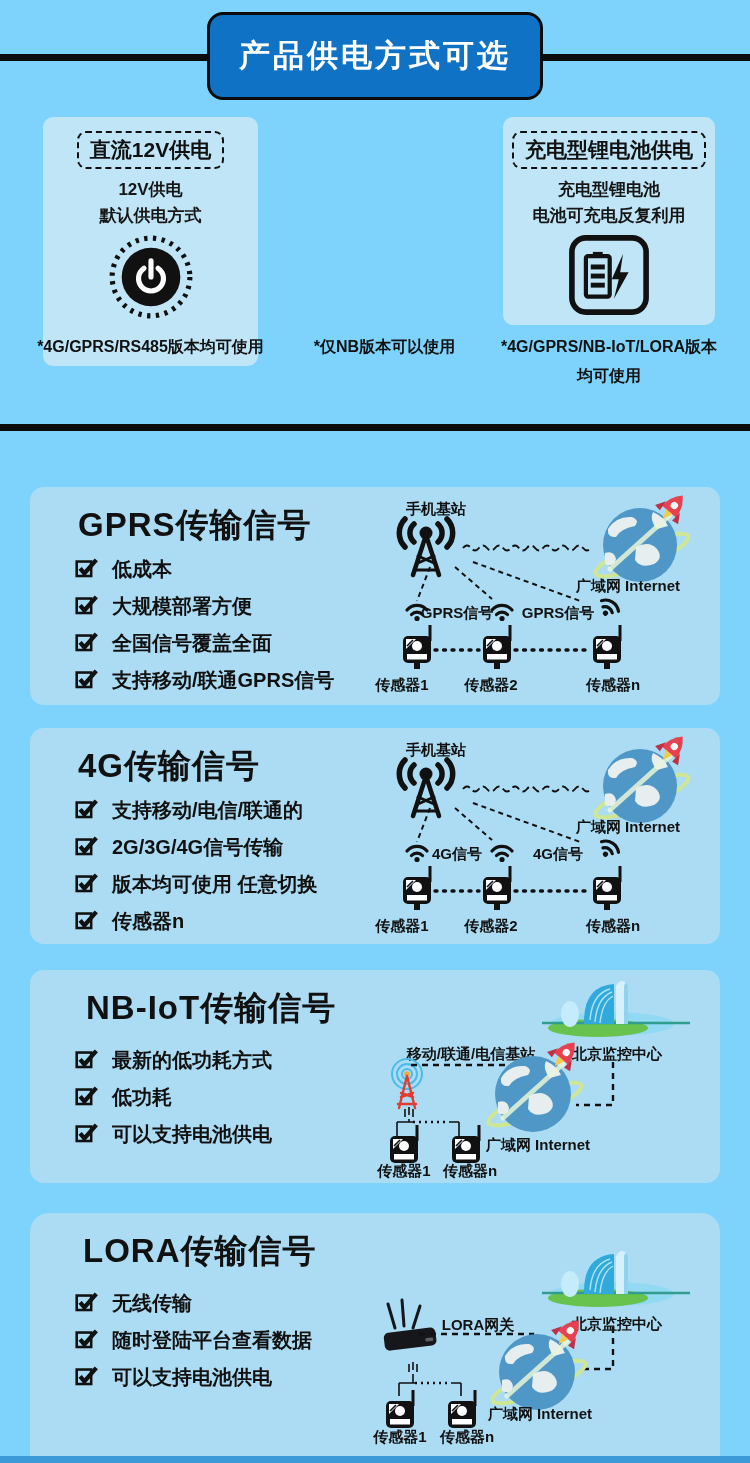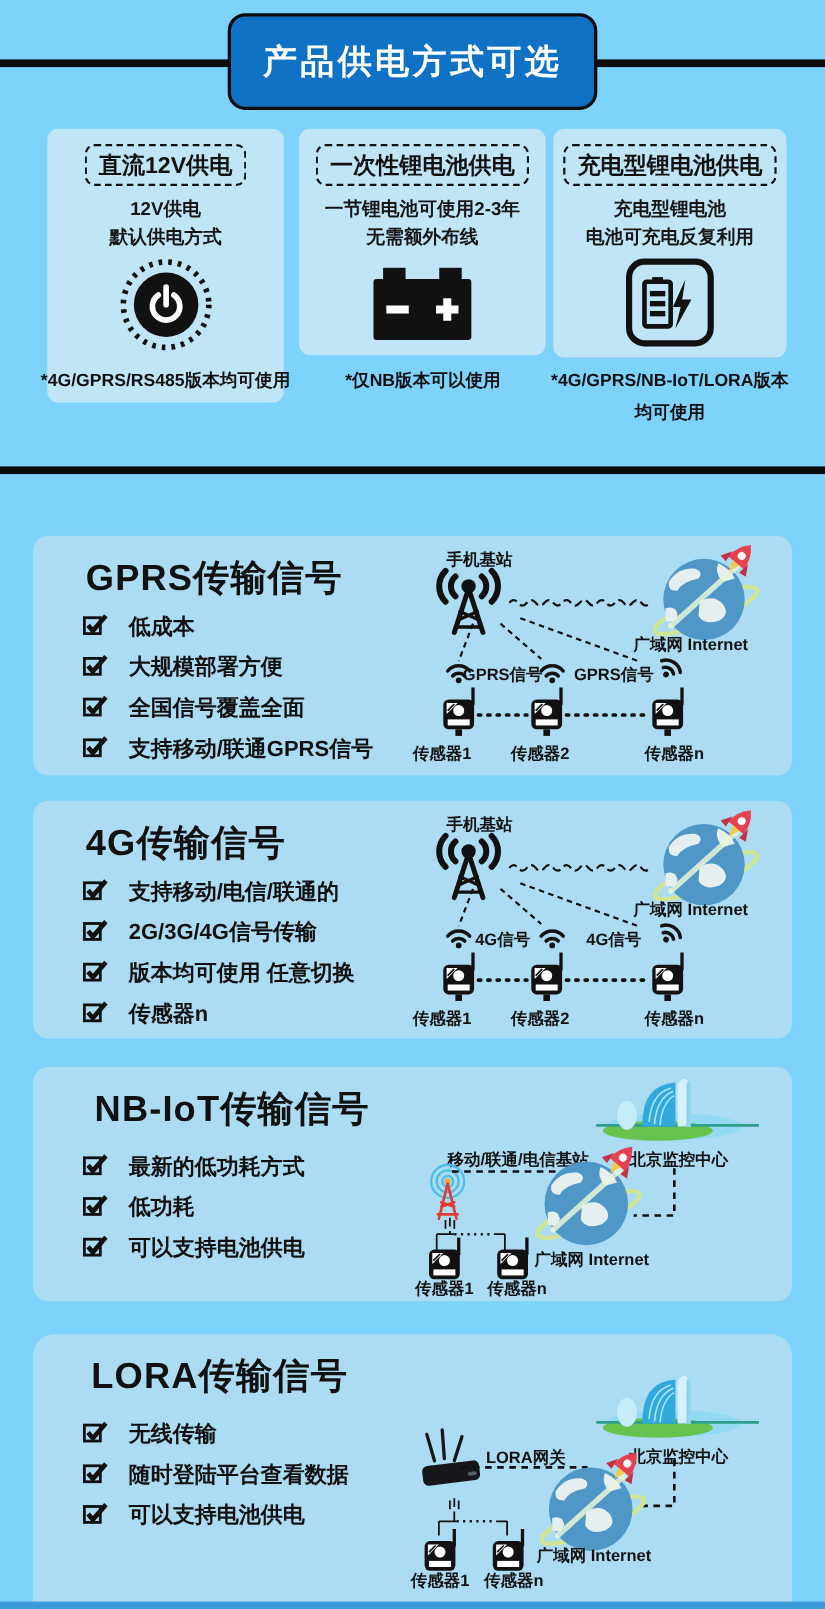--- a/index.html
+++ b/index.html
@@ -38,21 +38,21 @@
   
   .panel{position:absolute;left:30px;width:690px;background:#acdcf3;border-radius:14px;}
   #panel-gprs{top:487px;height:218px;}
   #panel-4g  {top:728px;height:216px;}
   #panel-nb  {top:970px;height:213px;}
   #panel-lora{top:1213px;height:264px;border-radius:19px;}
   .panel-title{position:absolute;left:48px;top:16px;font-size:33px;font-weight:800;letter-spacing:1px;}
   .features{position:absolute;left:45px;list-style:none;margin:0;padding:0;}
   #panel-gprs .features,#panel-4g .features{top:64px;}
   #panel-nb .features,#panel-lora .features{top:72px;}
-  .feature{display:flex;align-items:center;gap:19px;height:37px;font-size:20px;font-weight:600;white-space:nowrap;}
+  .feature{display:flex;align-items:center;gap:14px;height:37px;font-size:20px;font-weight:600;white-space:nowrap;}
   .chk{width:23px;height:21px;flex:0 0 auto;margin-top:-4px;}
   .diagram{position:absolute;left:325px;top:0;width:365px;height:100%;}
   .dt{font:bold 15px "Liberation Sans","DejaVu Sans",sans-serif;fill:#121212;}
   
   .bottom-bar{position:absolute;left:0;top:1456px;width:750px;height:7px;background:#3d9ad8;}
 </style>
 </head>
 <body>
 
 <div class="page">
@@ -67,35 +67,20 @@
     <div class="card-icon">
       <svg width="88" height="88" viewBox="0 0 120 120">
         <circle cx="60" cy="60" r="53" fill="none" stroke="#111" stroke-width="7" stroke-dasharray="4.5 7.5"></circle>
         <circle cx="60" cy="60" r="40" fill="#111"></circle>
         <path d="M69.7 48.1 A17 17 0 1 1 50.3 48.1" fill="none" stroke="#fff" stroke-width="7" stroke-linecap="round"></path>
         <line x1="60" y1="38" x2="60" y2="60" stroke="#fff" stroke-width="7" stroke-linecap="round"></line>
       </svg>
     </div>
   </div>
 
-  <div class="card" id="card-bat">
-    <div class="card-title">一次性锂电池供电</div>
-    <div class="card-desc">一节锂电池可使用2-3年
-无需额外布线</div>
-    <div class="card-icon" style="margin-top:14px">
-      <svg width="96" height="70" viewBox="0 0 130 96">
-        <rect x="16" y="2" width="28" height="18" fill="#111"></rect>
-        <rect x="86" y="2" width="28" height="18" fill="#111"></rect>
-        <rect x="4" y="16" width="122" height="76" rx="4" fill="#111"></rect>
-        <rect x="20" y="49" width="28" height="10" fill="#fff"></rect>
-        <rect x="82" y="49" width="28" height="10" fill="#fff"></rect>
-        <rect x="91" y="40" width="10" height="28" fill="#fff"></rect>
-      </svg>
-    </div>
-  </div>
 
   <div class="card" id="card-rec">
     <div class="card-title">充电型锂电池供电</div>
     <div class="card-desc">充电型锂电池
 电池可充电反复利用</div>
     <div class="card-icon">
       <svg width="84" height="84" viewBox="0 0 120 120">
         <rect x="7" y="7" width="106" height="106" rx="20" fill="none" stroke="#111" stroke-width="8"></rect>
         <rect x="37" y="27" width="14" height="7" fill="#111"></rect>
         <rect x="27" y="33" width="34" height="58" rx="3" fill="none" stroke="#111" stroke-width="6"></rect>

